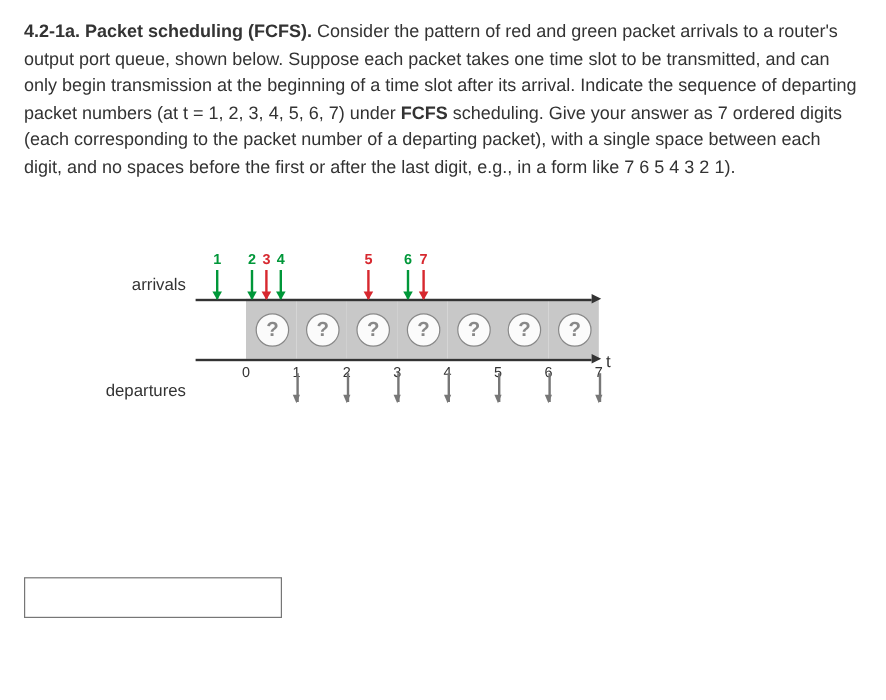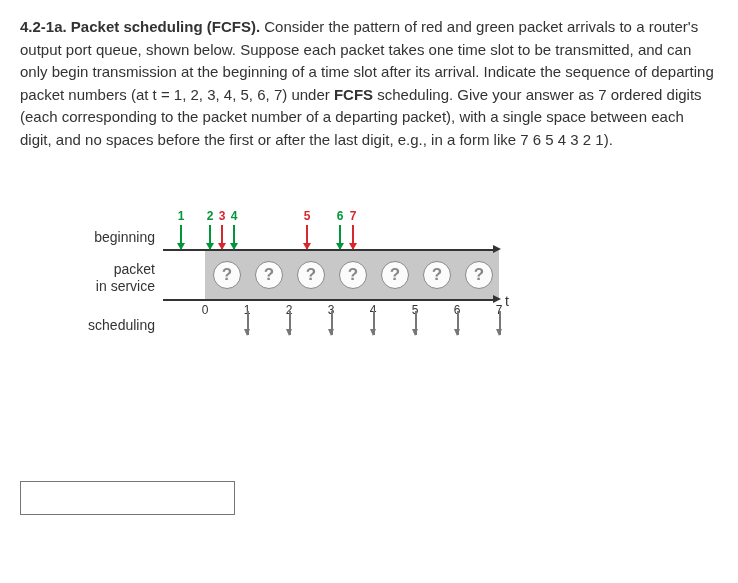--- a/index.html
+++ b/index.html
@@ -134,26 +134,22 @@
 <body>
 
 
 
 <div class="question-text">
   <span class="title-bold">4.2-1a. Packet scheduling (FCFS).</span><span> Consider the pattern of red and green packet arrivals to a router's output port queue, shown below. Suppose each packet takes one time slot to be transmitted, and can only begin transmission at the beginning of a time slot after its arrival.  Indicate the sequence of departing packet numbers (at t = 1, 2, 3, 4, 5, 6, 7) under </span><span class="title-bold">FCFS</span><span> scheduling. Give your answer as 7 ordered digits (each corresponding to the packet number of a departing packet), with a single space between each digit, and no spaces before the first or after the last digit, e.g., in a form like 7 6 5 4 3 2 1).</span>
 </div>
 
 <div class="diagram">
 
-  <div class="row-label" style="top:48px;">beginning</div>
-  <div class="row-label" style="top:80px;">
-    <span>packet</span><br>
-    <span>in service</span>
-  </div>
-  <div class="row-label" style="top:136px;">scheduling</div>
+  <div class="row-label" style="top:48px;">arrivals</div>
+  <div class="row-label" style="top:136px;">departures</div>
 
   <div id="slots">
       <div class="slot-bg" style="left: 155px;"></div>
       <div class="slot-bg" style="left: 197px;"></div>
       <div class="slot-bg" style="left: 239px;"></div>
       <div class="slot-bg" style="left: 281px;"></div>
       <div class="slot-bg" style="left: 323px;"></div>
       <div class="slot-bg" style="left: 365px;"></div>
       <div class="slot-bg" style="left: 407px;"></div>
     </div>

